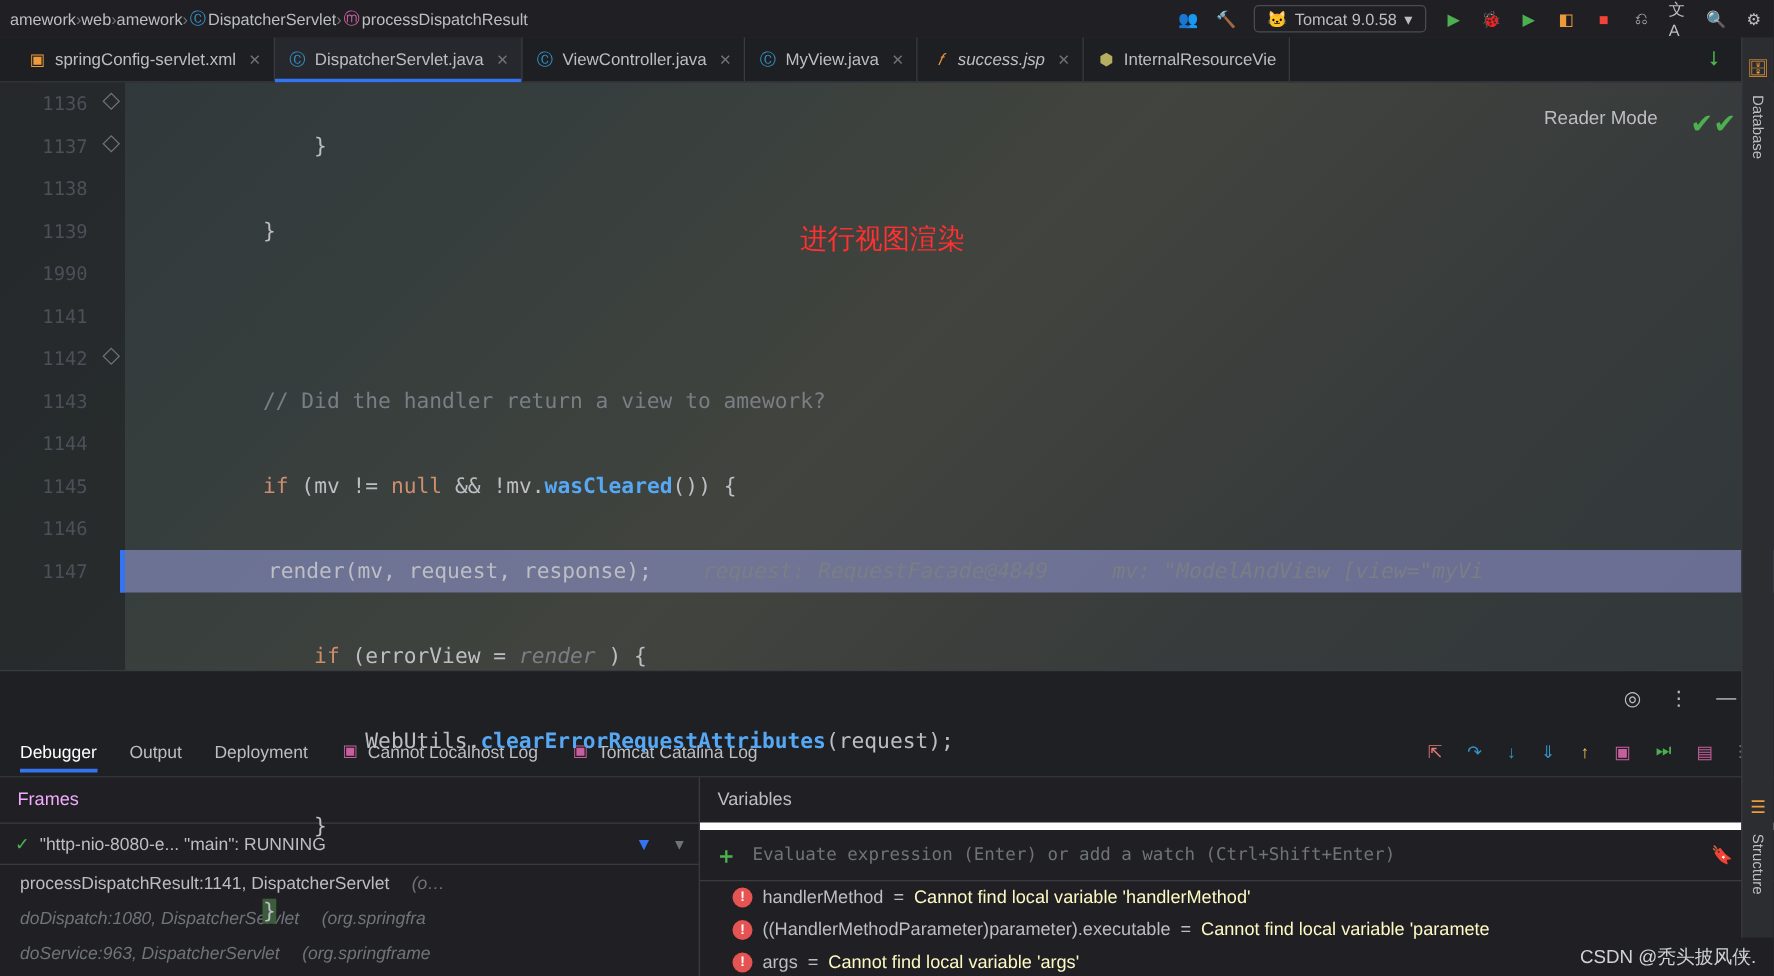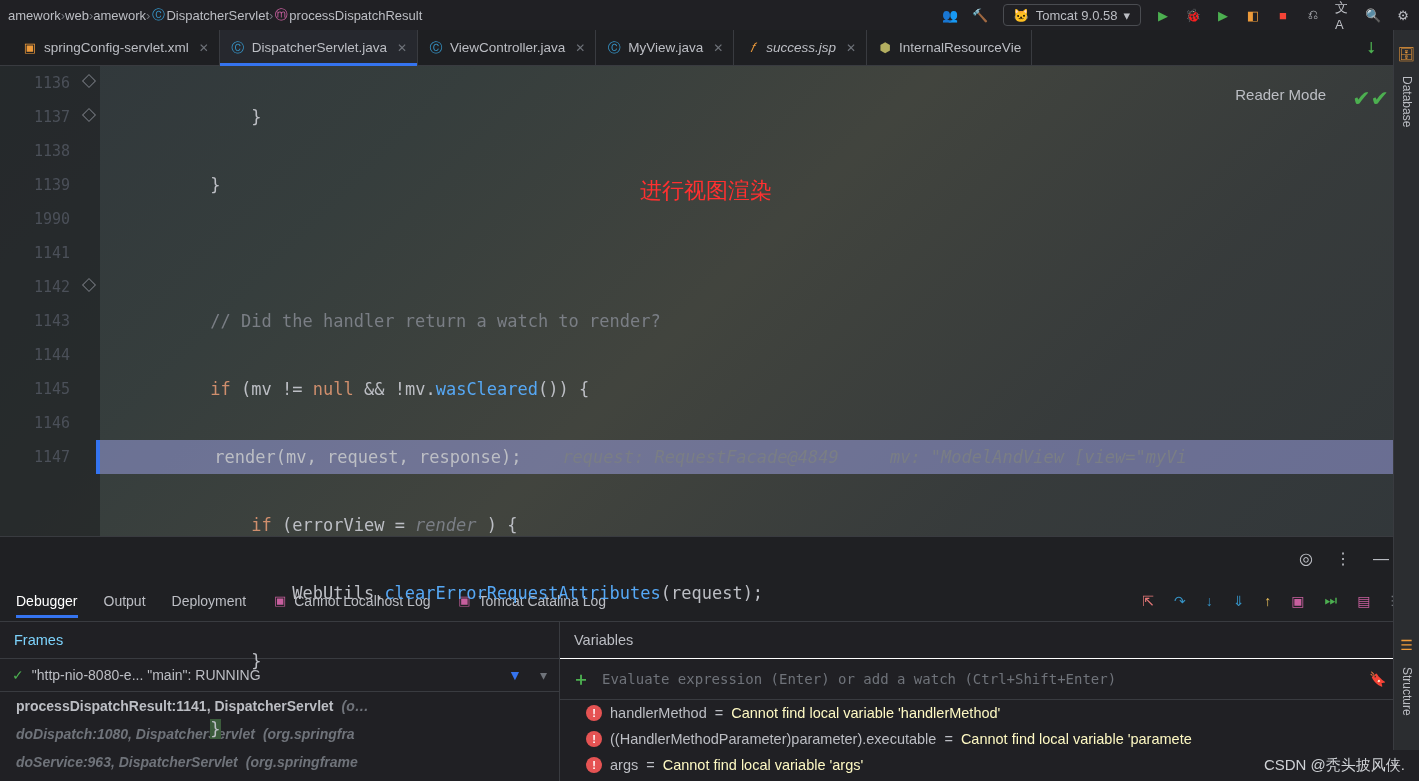--- a/index.html
+++ b/index.html
@@ -18,43 +18,43 @@
 .tab .close { color:#6f737a; margin-left:4px; font-size:12px;}
 .tabright { margin-left:auto; display:flex; align-items:center; gap:14px; padding:0 14px; color:#6f737a;}
 .editor-wrap { position: relative; height: 470px; background: #2b2d30; display: flex; }
 .editor-wrap::before { content:""; position:absolute; inset:0; background: linear-gradient(135deg,#3a4a50 0%,#4a5d55 25%,#6b6f58 50%,#4d5550 75%,#3e4a4d 100%); opacity:.35; z-index:0;}
 .gutter { width: 100px; z-index:1; background: rgba(30,31,34,.6); font-family: Consolas, monospace; font-size: 15px; line-height: 34px; text-align: right; padding-right: 30px; color: #4b5059; position:relative;}
 .gutter .ln { height:34px; }
 .gm { position:absolute; right:6px; width:10px; height:10px; border:1px solid #6f737a; transform:rotate(45deg);}
 .code { flex:1; z-index:1; font-family: Consolas, monospace; font-size: 17px; line-height: 34px; white-space: pre; position:relative;}
 .row { height:34px; padding-left: 8px; }
 .row.hl { background: rgba(174,178,255,.45); border-left: 4px solid #3574f0; margin-left: -4px; padding-left:12px;}
-.c-kw { color:#cf8e6d; } .c-var { color:#bcbec4; } .c-meth { color:#56a8f5; } .c-cmt { color:#7a7e85; font-style: normal;} .c-hint { color:#7a7e85; font-style:italic;}
+.c-kw { color:#cf8e6d; } .c-var { color:#bcbec4; } .c-meth { color:#56a8f5;font-weight:bold; } .c-cmt { color:#7a7e85; font-style: normal;} .c-hint { color:#7a7e85; font-style:italic;}
 .annot { position:absolute; top:110px; left:640px; color:#ff3030; font-size:22px; font-weight:500; z-index:2;}
 .reader { position:absolute; top:20px; right:30px; z-index:2; display:flex; align-items:flex-start; gap:26px; color:#bcbec4; font-size:15px;}
 .check { color:#4caf50; font-size:22px;}
 .right-rail { position:absolute; right:0; top:30px; width:26px; height:720px; background:#2b2d30; display:flex; flex-direction:column; align-items:center; padding-top:16px; gap:14px; border-left:1px solid #393b40; z-index:5;}
 .rail-txt { writing-mode: vertical-rl; font-size:12px; color:#bcbec4;}
 .rail-ico { color:#ed9a3a; font-size:14px;}
 .debug-toolbar { height:44px; background:rgba(30,31,34,.9); display:flex; align-items:center; justify-content:flex-end; gap:22px; padding:0 30px; border-top:1px solid #393b40;}
 .debug-tabs { height:42px; background:rgba(30,31,34,.9); display:flex; align-items:center; gap:26px; padding:0 16px; font-size:14px; border-bottom:1px solid #393b40;}
 .dtab { color:#bcbec4; padding:8px 0; position:relative;}
 .dtab.active { color:#fff; }
 .dtab.active::after { content:""; position:absolute; left:0; right:0; bottom:-1px; height:3px; background:#3574f0;}
 .dtab-ico { display:flex; align-items:center; gap:6px;}
 .dtab-actions { margin-left:auto; display:flex; gap:20px; align-items:center;}
 .dbody { display:flex; height: 180px; background: rgba(30,31,34,.85);}
 .frames { width:560px; border-right:1px solid #393b40; display:flex; flex-direction:column;}
-.frm-head { padding:10px 14px; color:#7dd3fc; font-size:14.5px; border-bottom:1px solid #393b40;}
+.frm-head { padding:10px 14px; color:#f0abfc; font-size:14.5px; border-bottom:1px solid #393b40;}
 .frm-sel { padding:8px 12px; display:flex; align-items:center; gap:8px; font-size:14px; border-bottom:1px solid #393b40;}
 .frm-sel .chk { color:#4caf50;}
 .frm-filter { margin-left:auto; color:#3574f0;}
-.frm-row { padding:6px 16px; font-size:14px; display:flex; gap:8px; align-items:baseline;font-weight:bold;}
+.frm-row { padding:6px 16px; font-size:14px; display:flex; gap:18px; align-items:baseline;}
 .vars { flex:1; display:flex; flex-direction:column;}
-.var-head { padding:10px 14px; color:#bcbec4; font-size:14.5px; border-bottom:1px solid #ffffff;}
+.var-head { padding:10px 14px; color:#bcbec4; font-size:14.5px; border-bottom:6px solid #ffffff;}
 .var-eval { padding:8px 12px; display:flex; align-items:center; gap:12px; font-family:Consolas,monospace; font-size:14px; color:#6f737a; border-bottom:1px solid #393b40;}
 .plus { color:#4caf50; font-size:18px; font-weight:bold;}
 .var-row { padding:5px 26px; font-size:14.5px; display:flex; align-items:center; gap:8px;}
 .err-dot { width:16px; height:16px; border-radius:50%; background:#e55353; color:#fff; display:inline-flex; align-items:center; justify-content:center; font-size:11px; font-weight:bold;}
 .var-name { color:#bcbec4;}
 .var-err { color:#fef9c3;}
 .dim { color:#6f737a; font-style:italic;}
 .watermark { position:absolute; right:14px; bottom:6px; font-size:15px; color:#cfd2d6; z-index:10;}
 </style>
 </head>
@@ -148,21 +148,21 @@
     <div class="ln">1146</div>
     <div class="ln">1147</div>
     <span class="gm" style="top:10px"></span>
     <span class="gm" style="top:44px"></span>
     <span class="gm" style="top:214px"></span>
   </div>
   <div class="code">
 <div class="row">              }</div>
 <div class="row">          }</div>
 <div class="row"></div>
-<div class="row">          <span class="c-cmt">// Did the handler return a watch to render?</span></div>
+<div class="row">          <span class="c-cmt">// Did the handler return a view to amework?</span></div>
 <div class="row">          <span class="c-kw">if</span> (<span class="c-var">mv</span> <span>!= </span><span class="c-kw">null</span> <span>&amp;&amp; !</span><span class="c-var">mv</span>.<span class="c-meth">wasCleared</span>()) {</div>
 <div class="row hl">          <span class="c-var">render</span><span>(mv, request, response);</span>    <span class="c-hint">request: RequestFacade@4849</span>     <span class="c-hint">mv: "ModelAndView [view="myVi</span></div>
 <div class="row">              <span class="c-kw">if</span> (<span class="c-var">errorView</span> =<span class="c-hint"> render </span>) {</div>
 <div class="row">                  <span class="c-var">WebUtils</span>.<span class="c-meth">clearErrorRequestAttributes</span>(<span class="c-var">request</span>);</div>
 <div class="row">              }</div>
 <div class="row">          <span style="background:#3c5c3c">}</span></div>
 <div class="row">           {</div>
 
 
   </div>

